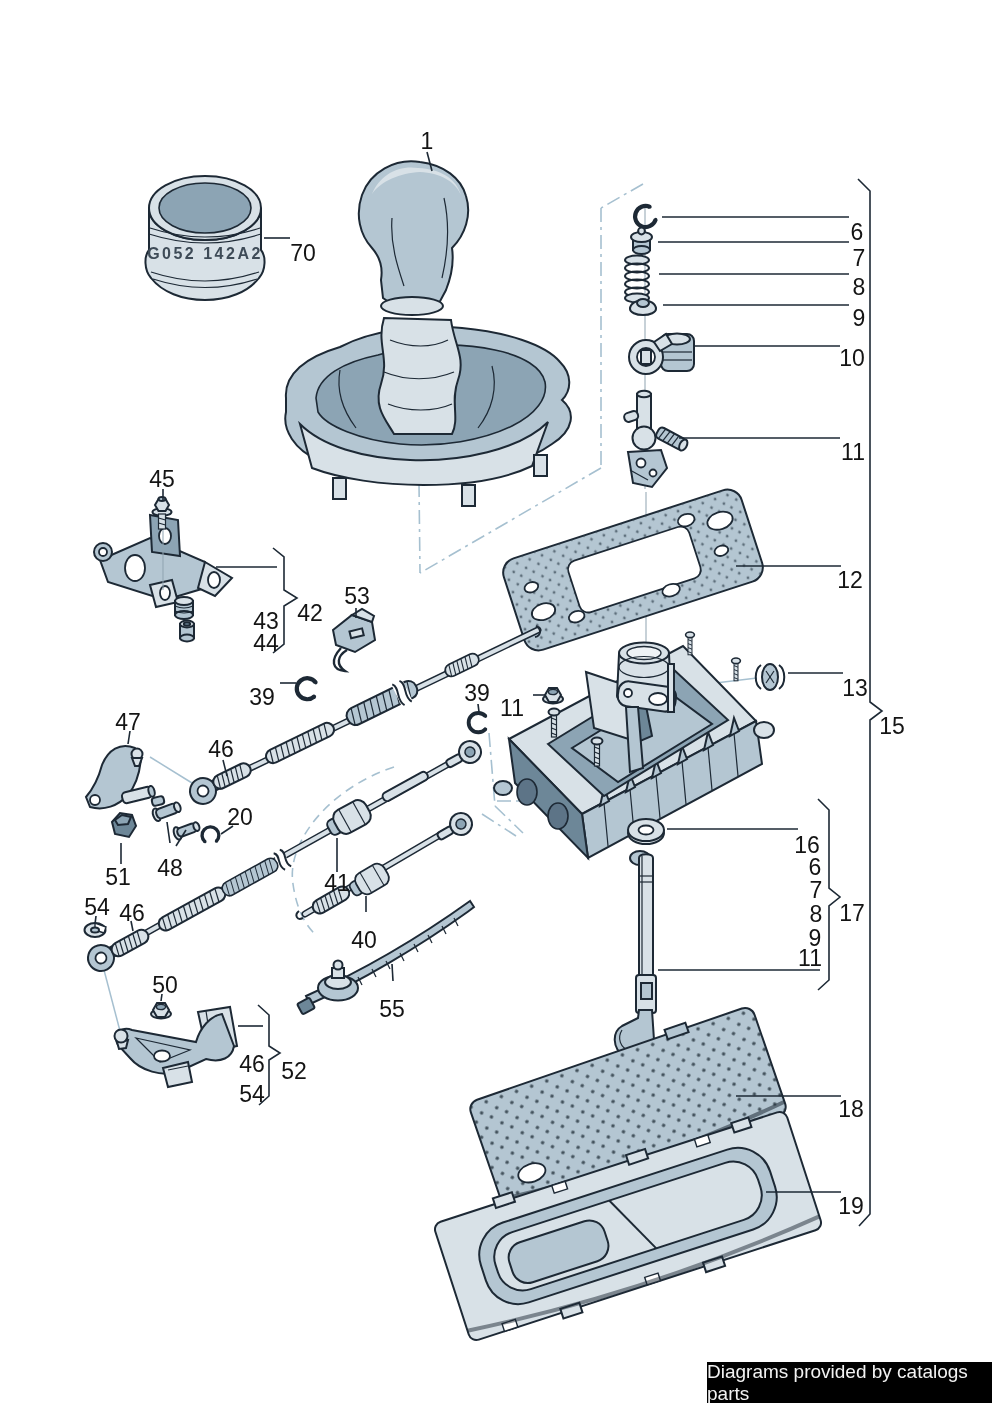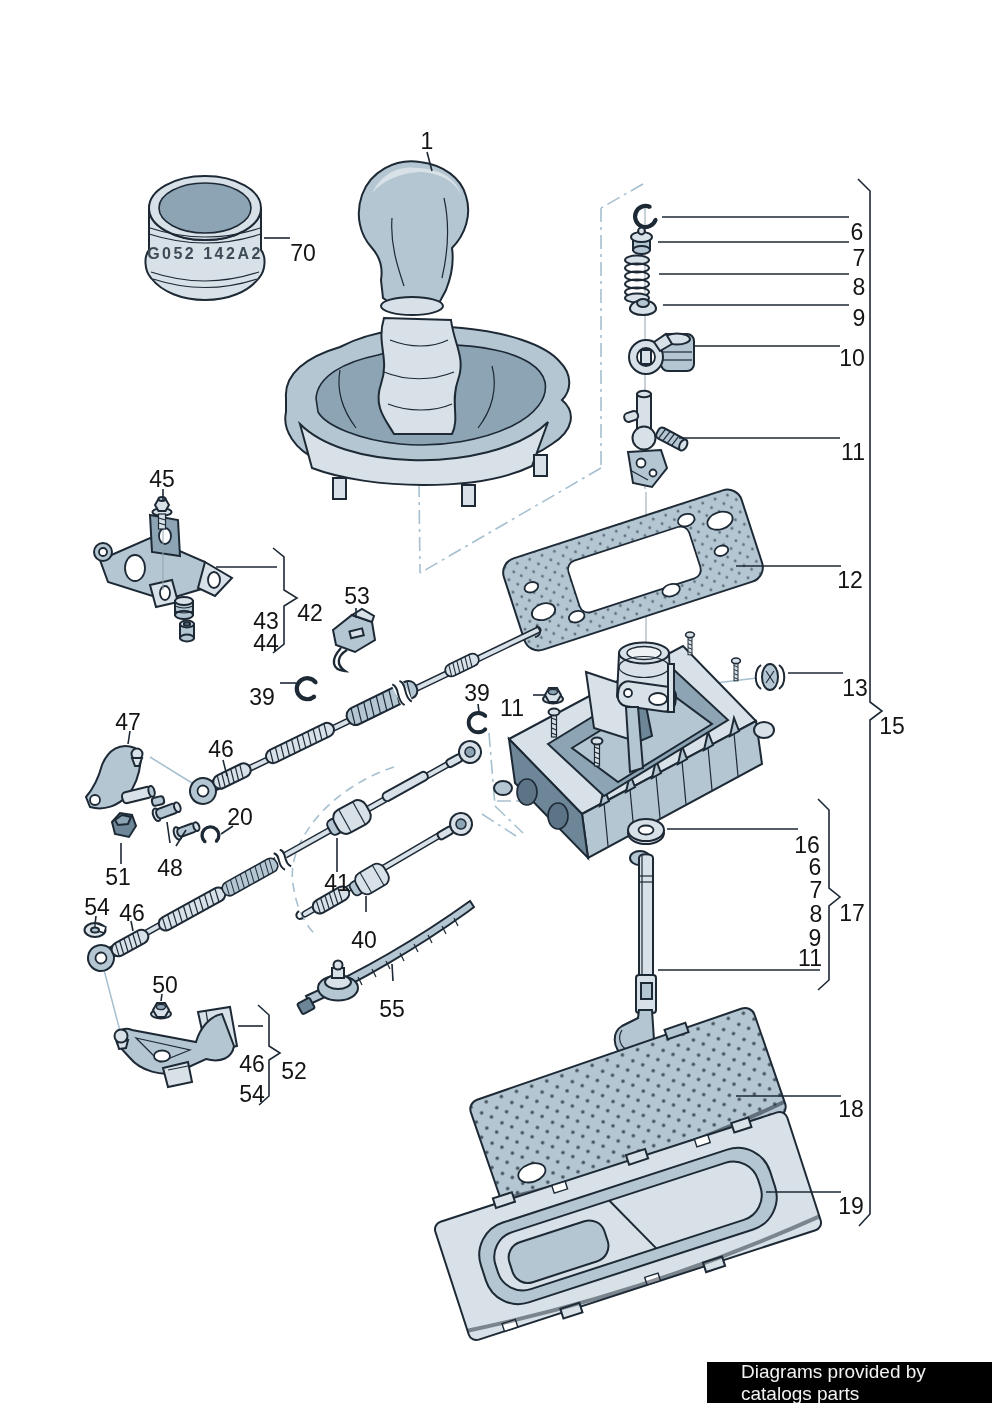--- a/index.html
+++ b/index.html
@@ -18,21 +18,21 @@
   .th{stroke:var(--outline);stroke-width:1.2;fill:none;}
   .t2{stroke:var(--outline);stroke-width:2;fill:none;}
   .cd{stroke:var(--construction);stroke-width:1.6;fill:none;stroke-dasharray:14 5 3 5;}
   .cc{stroke:var(--construction);stroke-width:1.6;fill:none;stroke-dasharray:9 6;}
   .cs{stroke:var(--construction);stroke-width:1.5;fill:none;}
   .cl{stroke:#8fa3b0;stroke-width:1;fill:none;}
   .rodo{stroke:var(--outline);stroke-width:7;fill:none;stroke-linecap:round;}
   .rodi{stroke:var(--fill-light);stroke-width:4;fill:none;stroke-linecap:round;}
   #footer-bar{position:absolute;left:707px;top:1362px;width:285px;height:41px;
     background:var(--footer-bg);display:flex;align-items:center;justify-content:center;}
-  #footer-bar span{color:var(--footer-fg);font-size:19px;margin-left:34px;}
+  #footer-bar span{color:var(--footer-fg);font-size:19px;}
 </style>
 </head>
 <body>
 
 <div id="stage">
 <svg width="992" height="1403" viewBox="0 0 992 1403">
   <defs>
     <pattern id="dots" width="13" height="13" patternUnits="userSpaceOnUse">
       <circle cx="3" cy="4" r="1.4" fill="#31414e"></circle>
           <circle cx="9" cy="10" r="1.4" fill="#31414e"></circle>

